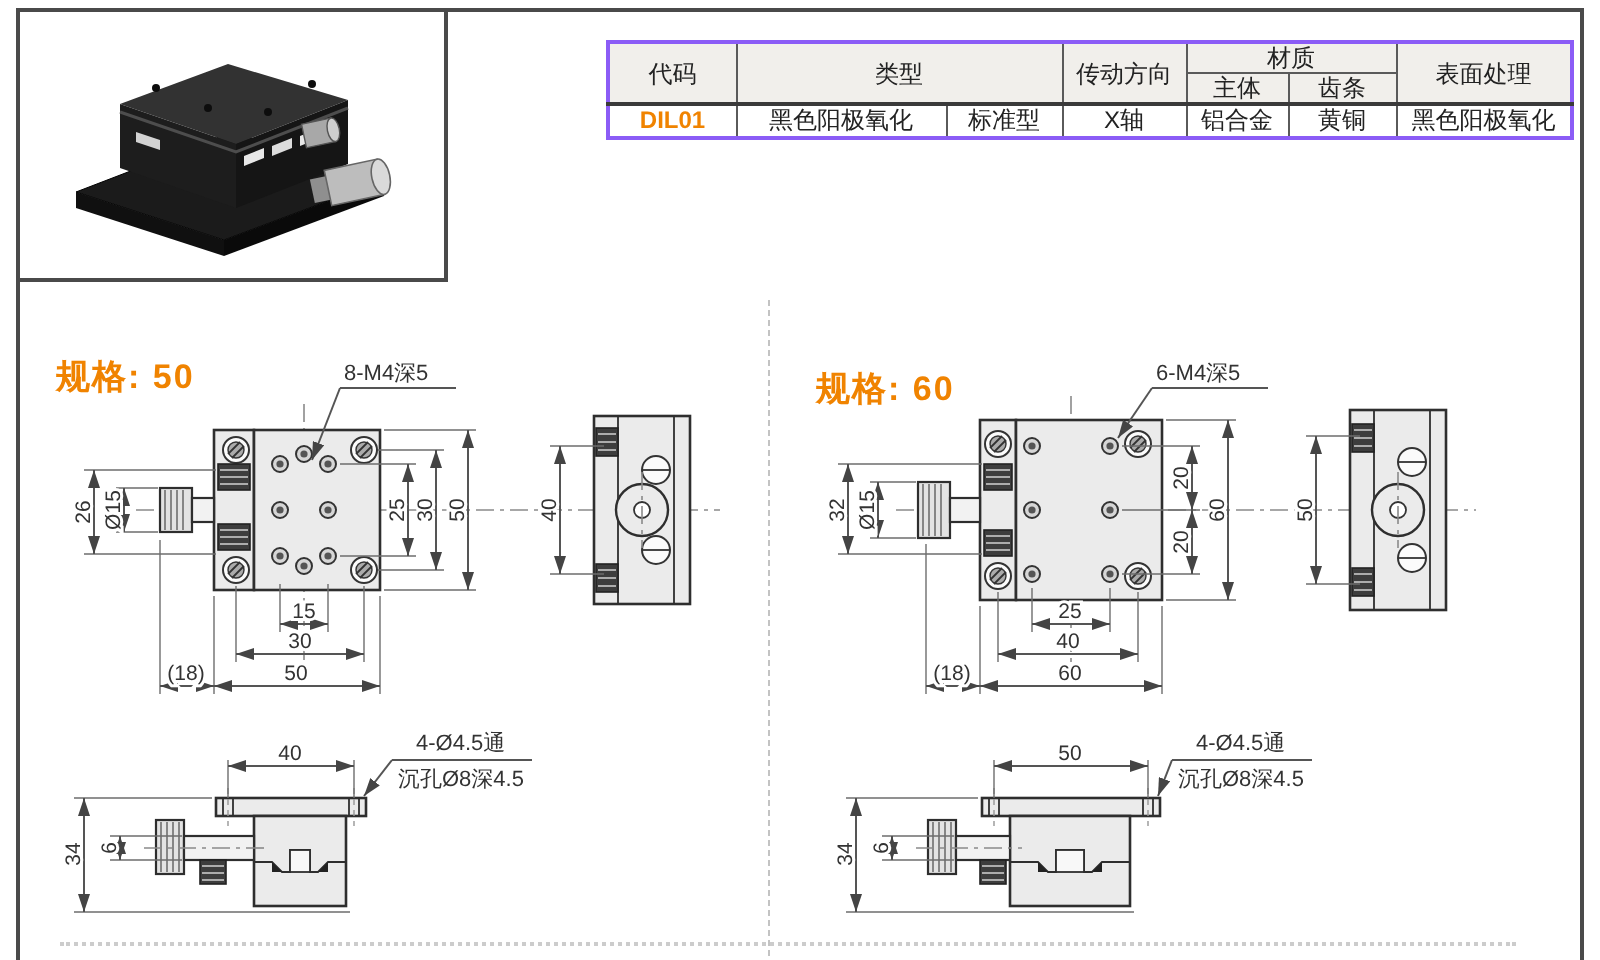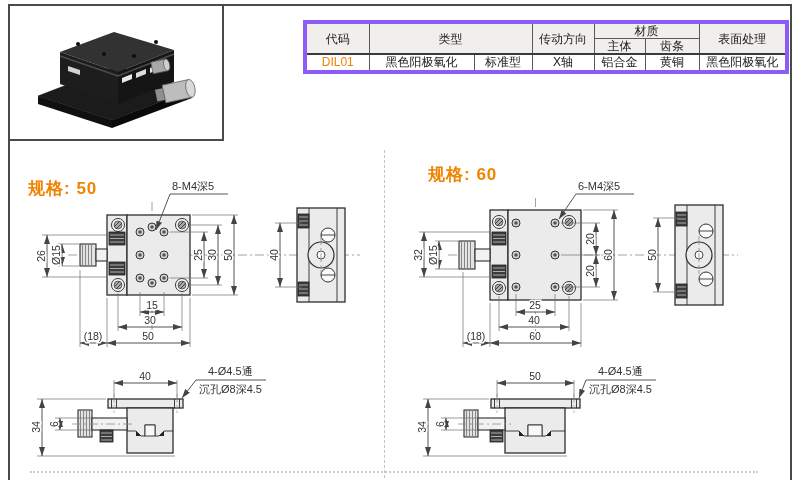--- a/index.html
+++ b/index.html
@@ -4,30 +4,30 @@
 <style>
   html,body{margin:0;padding:0;background:#fff;}
   .page{position:relative;width:800px;height:480px;background:#fff;overflow:hidden;
         font-family:"Liberation Sans",sans-serif;}
   .page-frame{position:absolute;left:8px;top:4px;width:780px;height:476px;
         border-left:2px solid #4a4a4a;border-top:2px solid #4a4a4a;border-right:2px solid #4a4a4a;}
   .photo-box{position:absolute;left:8px;top:4px;width:212px;height:133px;
         border:2px solid #4a4a4a;background:#fff;display:flex;align-items:center;justify-content:center;}
   
   .spec-table{position:absolute;left:303px;top:20px;width:482px;border-collapse:collapse;
-        font-size:12px;color:#222;table-layout:fixed;border:4px solid #8b5cf6;}
+        font-size:12px;color:#222;table-layout:fixed;border:2px solid #8b5cf6;}
   .spec-table th,.spec-table td{border:1px solid #5a5a5a;text-align:center;padding:0;height:14px;
         line-height:14px;overflow:hidden;white-space:nowrap;}
   .spec-table thead th{background:#f1efeb;font-weight:normal;}
   .spec-table tbody td{background:#fff;height:15px;line-height:15px;border-top:2px solid #3a3a3a;}
-  .spec-table td.code{color:#f08300;font-weight:normal;}
+  .spec-table td.code{color:#f08300;font-weight:bold;}
   
   .draw-title{position:absolute;color:#f08300;font-size:17px;font-weight:bold;letter-spacing:1px;}
   .t50{left:28px;top:177px;}
-  .t60{left:408px;top:163px;margin-left:20px;}
+  .t60{left:408px;top:183px;}
   .sep-v{position:absolute;left:384px;top:150px;height:328px;border-left:1px dashed #c3c3c3;}
   .sep-h{position:absolute;left:30px;top:471px;width:728px;border-top:2px dotted #cccccc;}
   
   .drawing{position:absolute;}
   .d50{left:12px;top:172px;}
   .d60{left:386px;top:172px;}
   .part{fill:#ebebeb;stroke:#2e2e2e;stroke-width:1.3;}
   .pline{stroke:#2e2e2e;stroke-width:0.9;fill:none;}
   .dim{stroke:#555;stroke-width:1;fill:none;}
   .ext{stroke:#6d6d6d;stroke-width:0.7;fill:none;}

